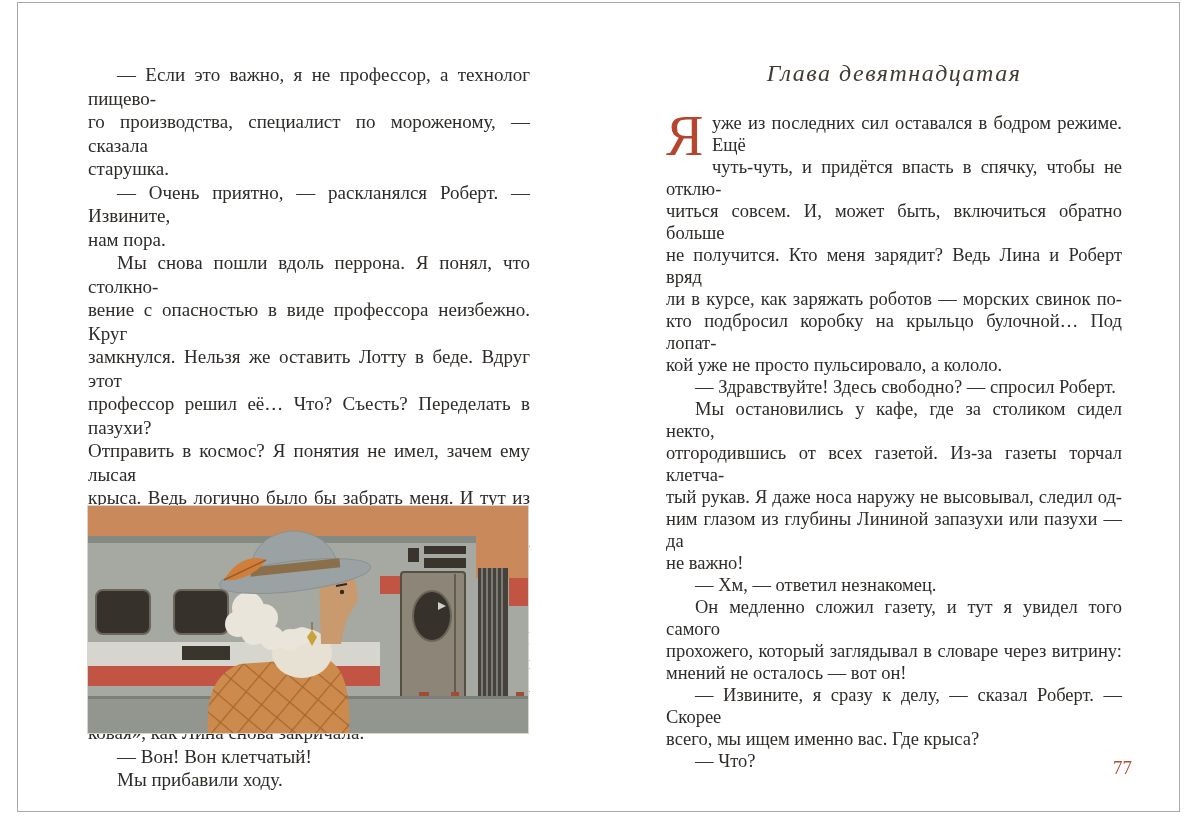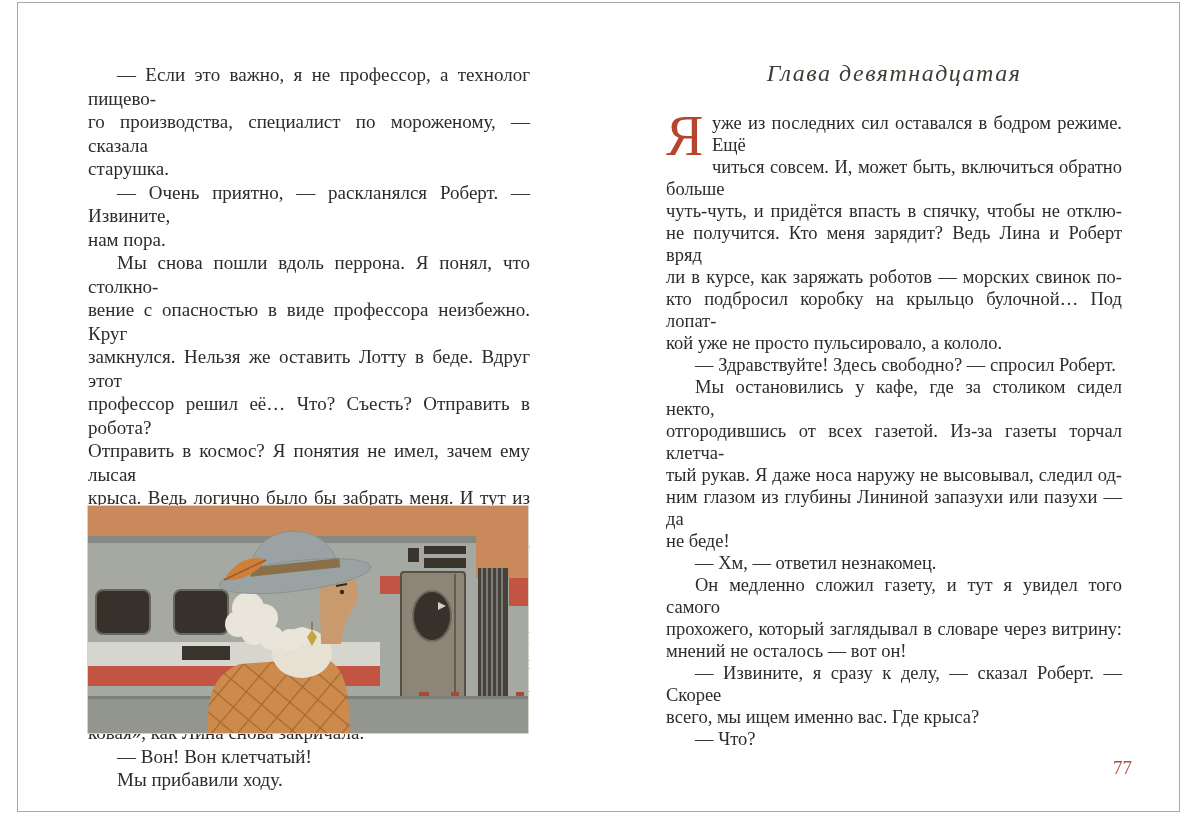--- a/index.html
+++ b/index.html
@@ -43,21 +43,21 @@
       <div class="line last">старушка.</div>
     </div>
     <div class="para">
       <div class="line first">— Очень приятно, — раскланялся Роберт. — Извините,</div>
       <div class="line last">нам пора.</div>
     </div>
     <div class="para">
       <div class="line first">Мы снова пошли вдоль перрона. Я понял, что столкно-</div>
       <div class="line">вение с опасностью в виде профессора неизбежно. Круг</div>
       <div class="line">замкнулся. Нельзя же оставить Лотту в беде. Вдруг этот</div>
-      <div class="line">профессор решил её… Что? Съесть? Отправить в робота?</div>
+      <div class="line">профессор решил её… Что? Съесть? Переделать в пазухи?</div>
       <div class="line">Отправить в космос? Я понятия не имел, зачем ему лысая</div>
       <div class="line">крыса. Ведь логично было бы забрать меня. И тут из глуби-</div>
       <div class="line">ны моего процессора поступил слабый сигнал, что-то вро-</div>
       <div class="line">де мысли о том, что произошла роковая ошибка. Да, имен-</div>
       <div class="line">но так эта мысль и выглядела: «роковая ошибка». Я не успел</div>
       <div class="line">перепроверить во внутреннем словаре значение слова «ро-</div>
       <div class="line last">ковая», как Лина снова закричала:</div>
     </div>
     <div class="para">
       <div class="line last first">— Вон! Вон клетчатый!</div>
@@ -138,36 +138,36 @@
       </g>
     </g>
   </svg>
 </div>
 
 <div id="chapter-title">Глава девятнадцатая</div>
 <div class="textcol" id="right-text">
     <div class="para">
       <span class="dropcap">Я</span>
       <div class="line">уже из последних сил оставался в бодром режиме. Ещё</div>
+      <div class="line">чуть-чуть, и придётся впасть в спячку, чтобы не отклю-</div>
       <div class="line">читься совсем. И, может быть, включиться обратно больше</div>
-      <div class="line">чуть-чуть, и придётся впасть в спячку, чтобы не отклю-</div>
       <div class="line">не получится. Кто меня зарядит? Ведь Лина и Роберт вряд</div>
       <div class="line">ли в курсе, как заряжать роботов — морских свинок по-</div>
       <div class="line">кто подбросил коробку на крыльцо булочной… Под лопат-</div>
       <div class="line last">кой уже не просто пульсировало, а кололо.</div>
     </div>
     <div class="para">
       <div class="line last first">— Здравствуйте! Здесь свободно? — спросил Роберт.</div>
     </div>
     <div class="para">
       <div class="line first">Мы остановились у кафе, где за столиком сидел некто,</div>
       <div class="line">отгородившись от всех газетой. Из-за газеты торчал клетча-</div>
       <div class="line">тый рукав. Я даже носа наружу не высовывал, следил од-</div>
       <div class="line">ним глазом из глубины Лининой запазухи или пазухи — да</div>
-      <div class="line last">не беде!</div>
+      <div class="line last">не важно!</div>
     </div>
     <div class="para">
       <div class="line last first">— Хм, — ответил незнакомец.</div>
     </div>
     <div class="para">
       <div class="line first">Он медленно сложил газету, и тут я увидел того самого</div>
       <div class="line">прохожего, который заглядывал в словаре через витрину:</div>
       <div class="line last">мнений не осталось — вот он!</div>
     </div>
     <div class="para">

